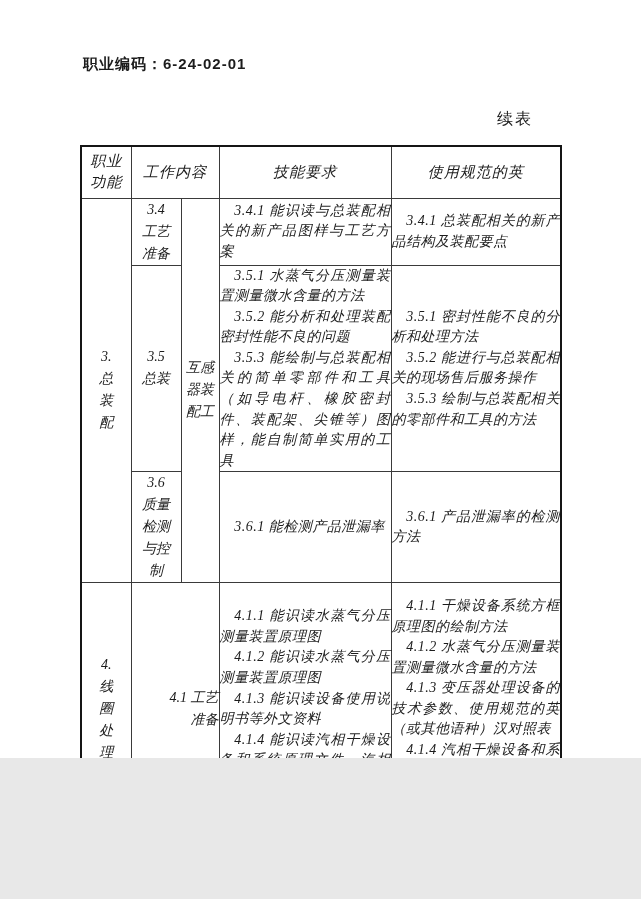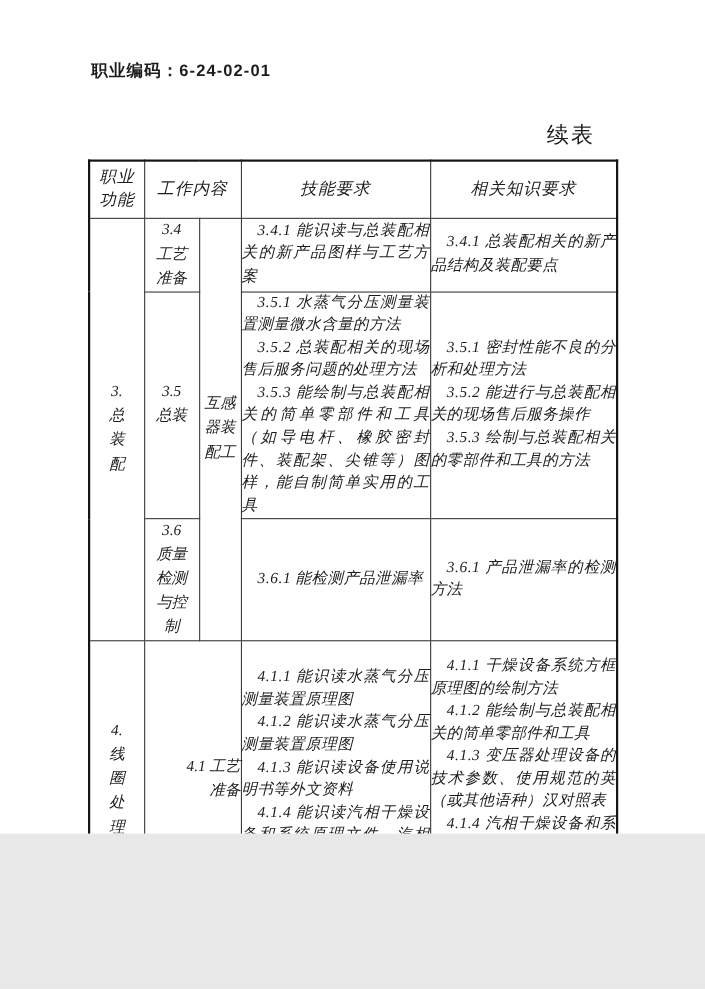--- a/index.html
+++ b/index.html
@@ -21,21 +21,21 @@
     font-family: "Liberation Sans", "DejaVu Sans", sans-serif;
     font-weight: bold;
     font-size: 15px;
     letter-spacing: 1px;
     white-space: nowrap;
   }
   .continued-label {
     position: absolute;
     left: 497px;
     top: 109px;
-    font-size: 20px;
+    font-size: 16px;
     letter-spacing: 2px;
   }
   .page-number {
     position: absolute;
     left: 90px;
     top: 817px;
     font-size: 12px;
   }
   table.std-table {
     position: absolute;
@@ -104,21 +104,21 @@
       <col style="width:172px">
       <col style="width:170px">
     </colgroup>
 
     <tbody>
         <tr style="height:52px">
       <th class="hdr">职业
 功能</th>
       <th class="hdr" colspan="2">工作内容</th>
       <th class="hdr">技能要求</th>
-      <th class="hdr">相关知识要求</th>
+      <th class="hdr">使用规范的英</th>
     </tr>
 
     <tr style="height:65px">
       <td class="func-cell" rowspan="3">3.
 总
 装
 配</td>
       <td class="work-cell">3.4
 工艺
 准备</td>
@@ -131,21 +131,21 @@
       <td class="content-cell">
         <p>3.4.1 总装配相关的新产品结构及装配要点</p>
       </td>
     </tr>
 
     <tr style="height:186px">
       <td class="work-cell">3.5
 总装</td>
       <td class="content-cell">
         <p>3.5.1 水蒸气分压测量装置测量微水含量的方法</p>
-        <p>3.5.2 总装配相关的现场售后服务问题的处理方法</p>
+        <p>3.5.2 能分析和处理装配密封性能不良的问题</p>
         <p>3.5.3 能绘制与总装配相关的简单零部件和工具（如导电杆、橡胶密封件、装配架、尖锥等）图样，能自制简单实用的工具</p>
       </td>
       <td class="content-cell">
         <p>3.5.1 密封性能不良的分析和处理方法</p>
         <p>3.5.2 能进行与总装配相关的现场售后服务操作</p>
         <p>3.5.3 绘制与总装配相关的零部件和工具的方法</p>
       </td>
     </tr>
 
     <tr style="height:109px">
@@ -171,21 +171,21 @@
       <td class="work-wide" colspan="2">4.1 工艺
 准备</td>
       <td class="content-cell">
         <p>4.1.1 能识读水蒸气分压测量装置原理图</p>
         <p>4.1.2 能识读水蒸气分压测量装置原理图</p>
         <p>4.1.3 能识读设备使用说明书等外文资料</p>
         <p>4.1.4 能识读汽相干燥设备和系统原理文件、汽相干燥设备安全与防爆文件、汽相干燥用油文件</p>
       </td>
       <td class="content-cell">
         <p>4.1.1 干燥设备系统方框原理图的绘制方法</p>
-        <p>4.1.2 能绘制与总装配相关的简单零部件和工具</p>
+        <p>4.1.2 水蒸气分压测量装置测量微水含量的方法</p>
         <p>4.1.3 变压器处理设备的技术参数、使用规范的英（或其他语种）汉对照表</p>
         <p>4.1.4 汽相干燥设备和系统原理文件、汽相干燥设备安全与防爆文件、汽相干燥用油文件</p>
       </td>
     </tr>
   </tbody>
     </table>
 
   <div class="page-number">90</div>
 
 </div>

